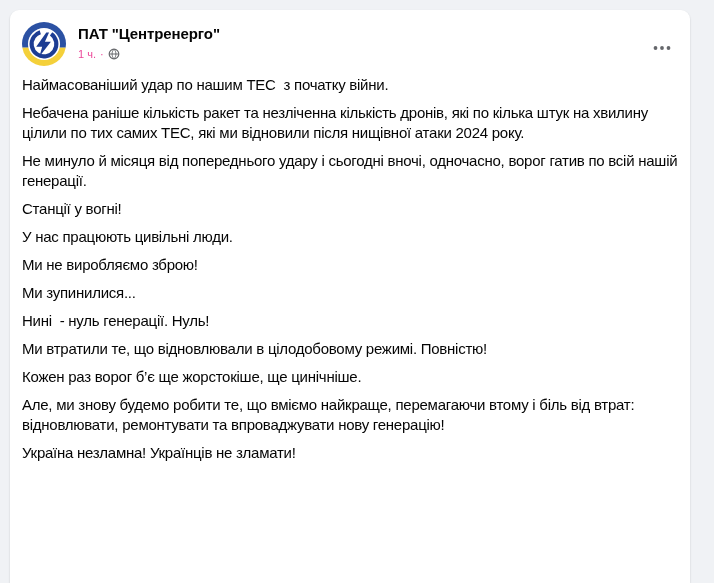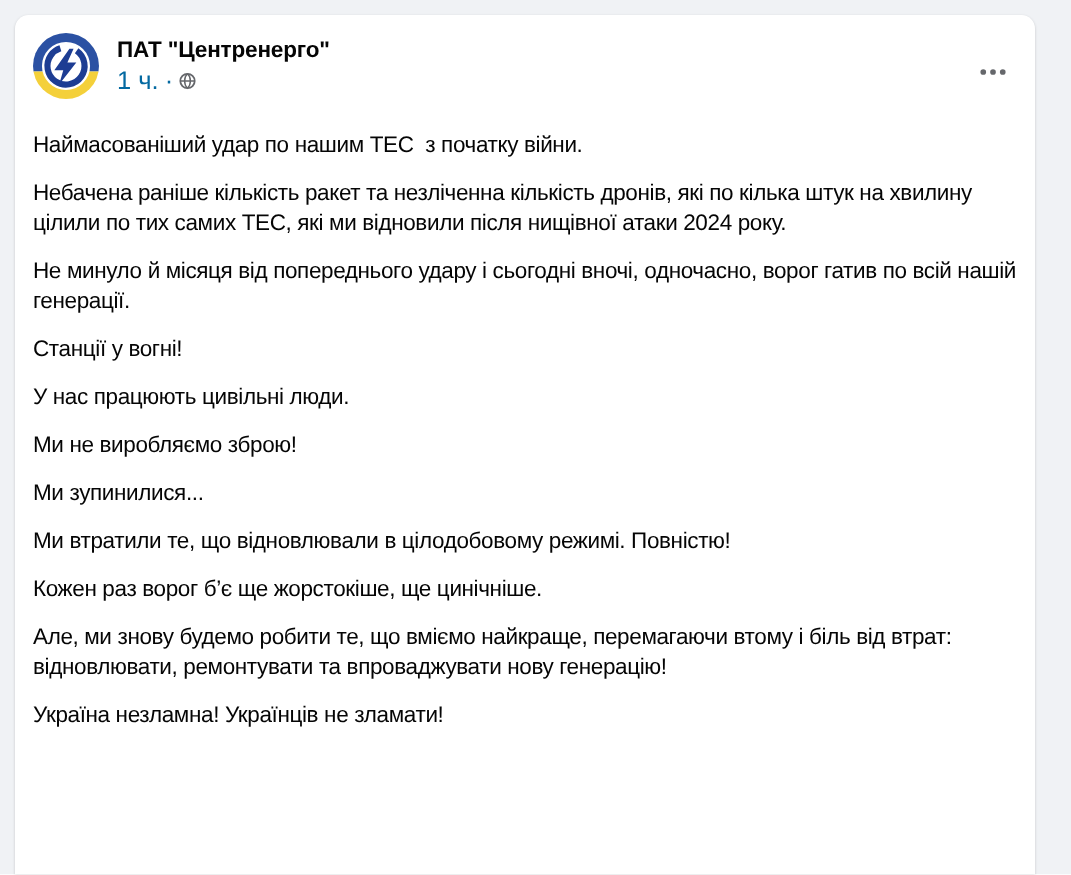--- a/index.html
+++ b/index.html
@@ -54,22 +54,22 @@
     color: #050505;
     text-decoration: none;
     letter-spacing: -0.1px;
     line-height: 21px;
     cursor: pointer;
   }
   .sub {
     display: flex;
     gap: 4px;
     margin-top: 2px;
-    font-size: 17px;
-    color: #0369a1;
+    font-size: 11px;
+    color: #ec4899;
     line-height: 16px;
   }
   .sub .ts { cursor: pointer; }
   .globe { display: inline-flex; align-items: center; }
   .more {
     position: absolute;
     right: 10px;
     top: 20px;
     width: 36px;
     height: 36px;
@@ -83,21 +83,21 @@
     padding: 0;
   }
   .post-text {
     padding: 9px 12px 12px 12px;
     font-size: 15px;
     line-height: 20px;
     color: #050505;
     letter-spacing: -0.25px;
   }
   .post-text p {
-    margin: 12px 0 8px 0;
+    margin: 0 0 8px 0;
     white-space: pre-wrap;
   }
   .post-text p:last-child { margin-bottom: 0; }
 </style>
 </head>
 <body>
 
 <div class="page">
   <article class="card">
 
@@ -145,20 +145,21 @@
     </header>
 
     <div class="post-text">
       <p>Наймасованіший удар по нашим ТЕС  з початку війни.</p>
       <p>Небачена раніше кількість ракет та незліченна кількість дронів, які по кілька штук на хвилину цілили по тих самих ТЕС, які ми відновили після нищівної атаки 2024 року.</p>
       <p>Не минуло й місяця від попереднього удару і сьогодні вночі, одночасно, ворог гатив по всій нашій генерації.</p>
       <p>Станції у вогні!</p>
       <p>У нас працюють цивільні люди.</p>
       <p>Ми не виробляємо зброю!</p>
       <p>Ми зупинилися...</p>
+      <p>Нині  - нуль генерації. Нуль!</p>
       <p>Ми втратили те, що відновлювали в цілодобовому режимі. Повністю!</p>
       <p>Кожен раз ворог б’є ще жорстокіше, ще цинічніше.</p>
       <p>Але, ми знову будемо робити те, що вміємо найкраще, перемагаючи втому і біль від втрат: відновлювати, ремонтувати та впроваджувати нову генерацію!</p>
       <p>Україна незламна! Українців не зламати!</p>
     </div>
 
   </article>
 </div>
 
 </body></html>

